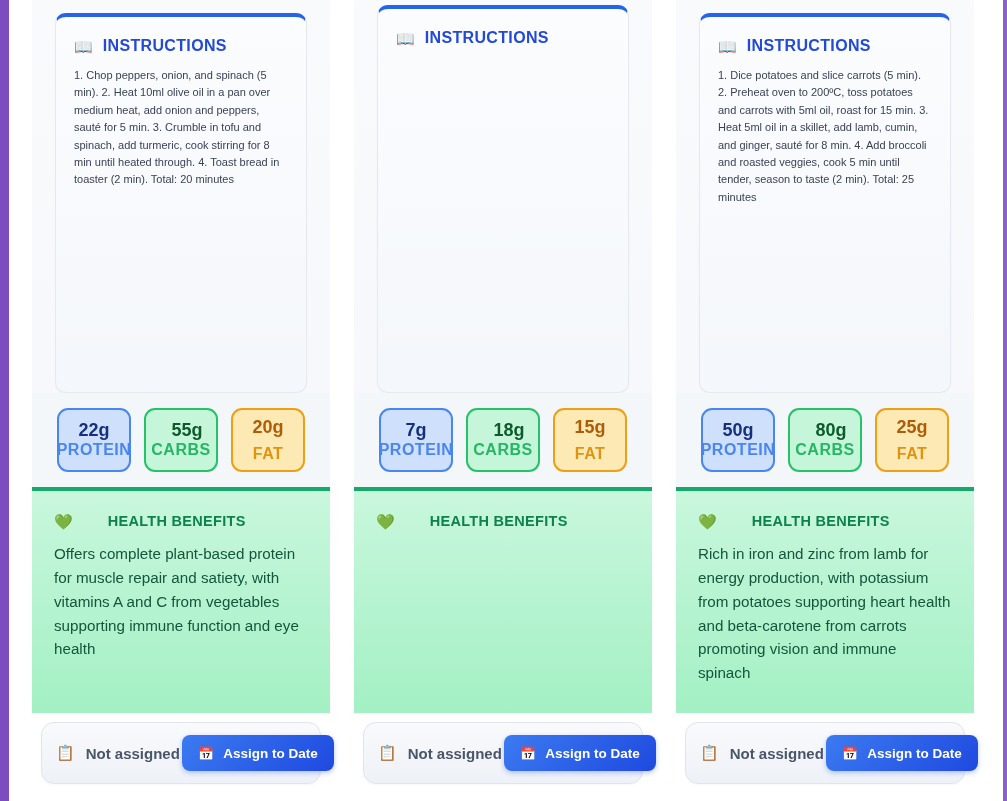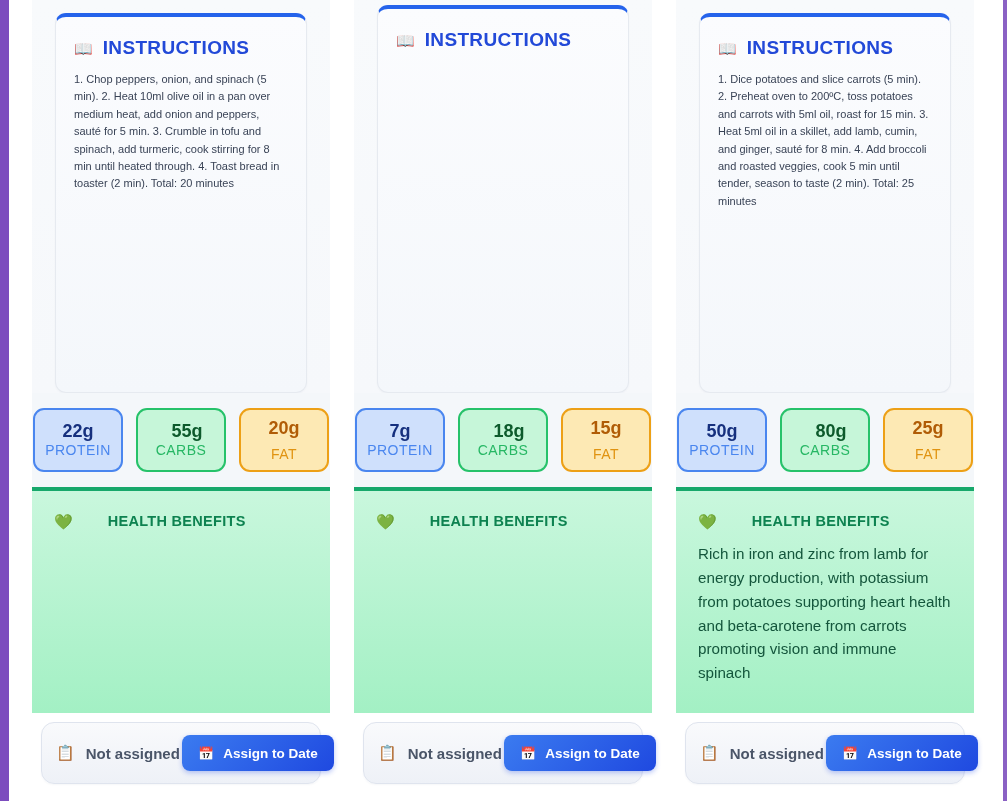--- a/index.html
+++ b/index.html
@@ -58,48 +58,48 @@
     box-shadow:0 1px 2px rgba(20,40,90,0.03);
   }
   .instr-head {
     display:flex; align-items:center; gap:10px;
     margin:8px 0 12px 0;
   }
   .instr-head .emoji { font-size:15px; line-height:1; }
   .instr-head .ttl {
     color:#2249d8;
     font-weight:bold;
-    font-size:19px;
+    font-size:16px;
     letter-spacing:0.35px;
   }
   .instr-body {
     color:#394356;
     font-size:11px;
     line-height:1.58;
   }
 
   
   .macros {
     height:98px;
     background:#f4f7fa;
     display:flex;
     align-items:center;
     justify-content:center;
     gap:13px;
     border-bottom:4px solid #17a86b;
   }
   .macro {
-    width:90px; height:64px;
+    width:74px; height:64px;
     border-radius:11px;
     display:flex; flex-direction:column;
     align-items:center; justify-content:center;
     gap:2px;
   }
   .macro .val { font-size:18px; font-weight:bold; line-height:1; }
-  .macro .lbl { font-size:14px; font-weight:normal; letter-spacing:0.5px; }
+  .macro .lbl { font-size:16px; font-weight:bold; letter-spacing:0.5px; }
   .m-protein { background:#cfe0fc; border:2px solid #4a86ef; }
   .m-protein .val { color:#16307e; }
   .m-protein .lbl { color:#4a86ef; }
   .m-carbs { background:#c6f6d9; border:2px solid #26c26a; }
   .m-carbs .val { color:#0d5a2c;margin-left:12px; }
   .m-carbs .lbl { color:#26b764; }
   .m-fat { background:#fde9b4; border:2px solid #eda016;gap:9px; }
   .m-fat .val { color:#b05c06; }
   .m-fat .lbl { color:#e09311; }
 
@@ -202,20 +202,21 @@
         <span class="val">20g</span>
         <span class="lbl">FAT</span>
       </div>
     </div>
 
     <div class="health">
       <div class="health-head">
         <span class="emoji">💚</span>
         <span class="ttl">HEALTH BENEFITS</span>
       </div>
+      <div class="health-body">Offers complete plant-based protein for muscle repair and satiety, with vitamins A and C from vegetables supporting immune function and eye health</div>
     </div>
 
     <div class="footer-wrap">
       <div class="footer">
         <div class="assign-status">
           <span class="emoji">📋</span>
           <span>Not assigned</span>
         </div>
         <button class="assign-btn">
           <span class="emoji">📅</span>

